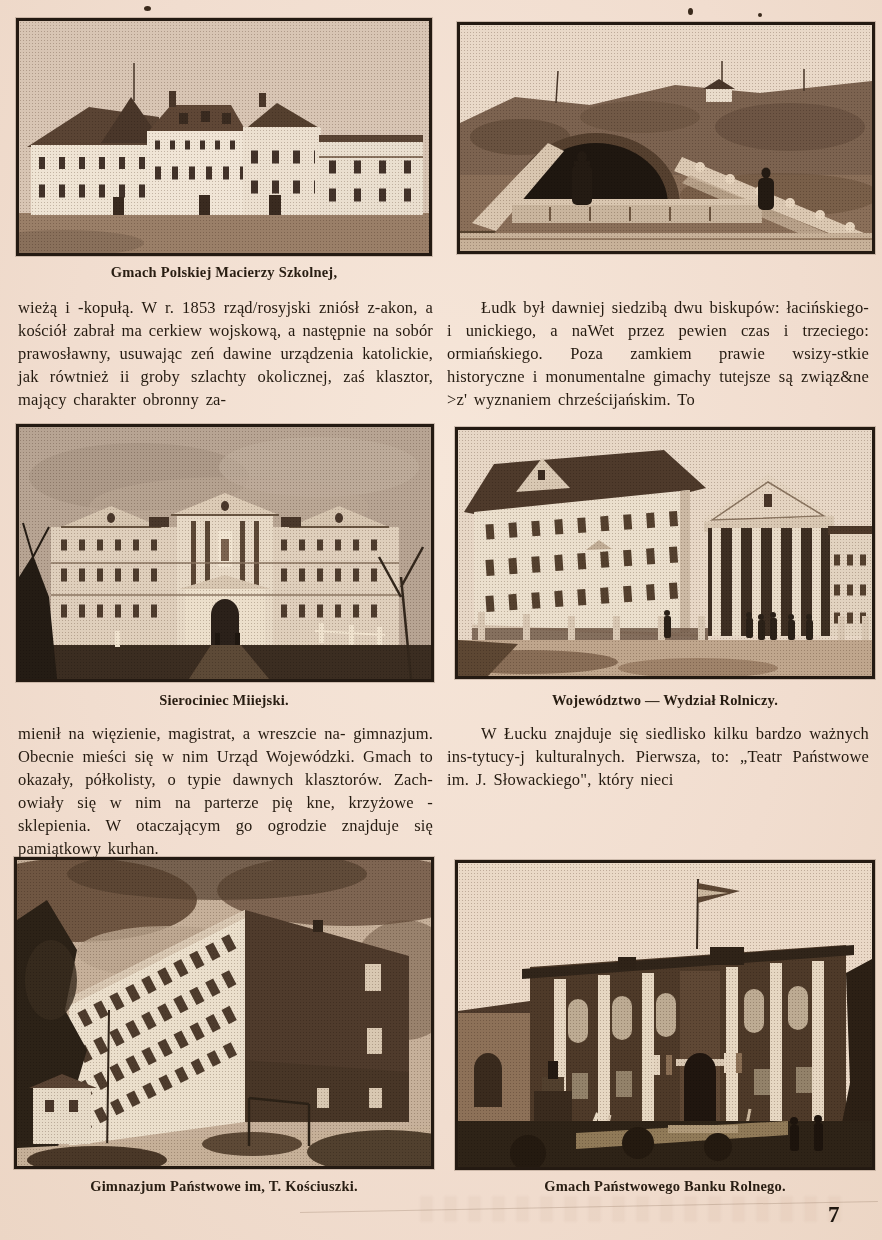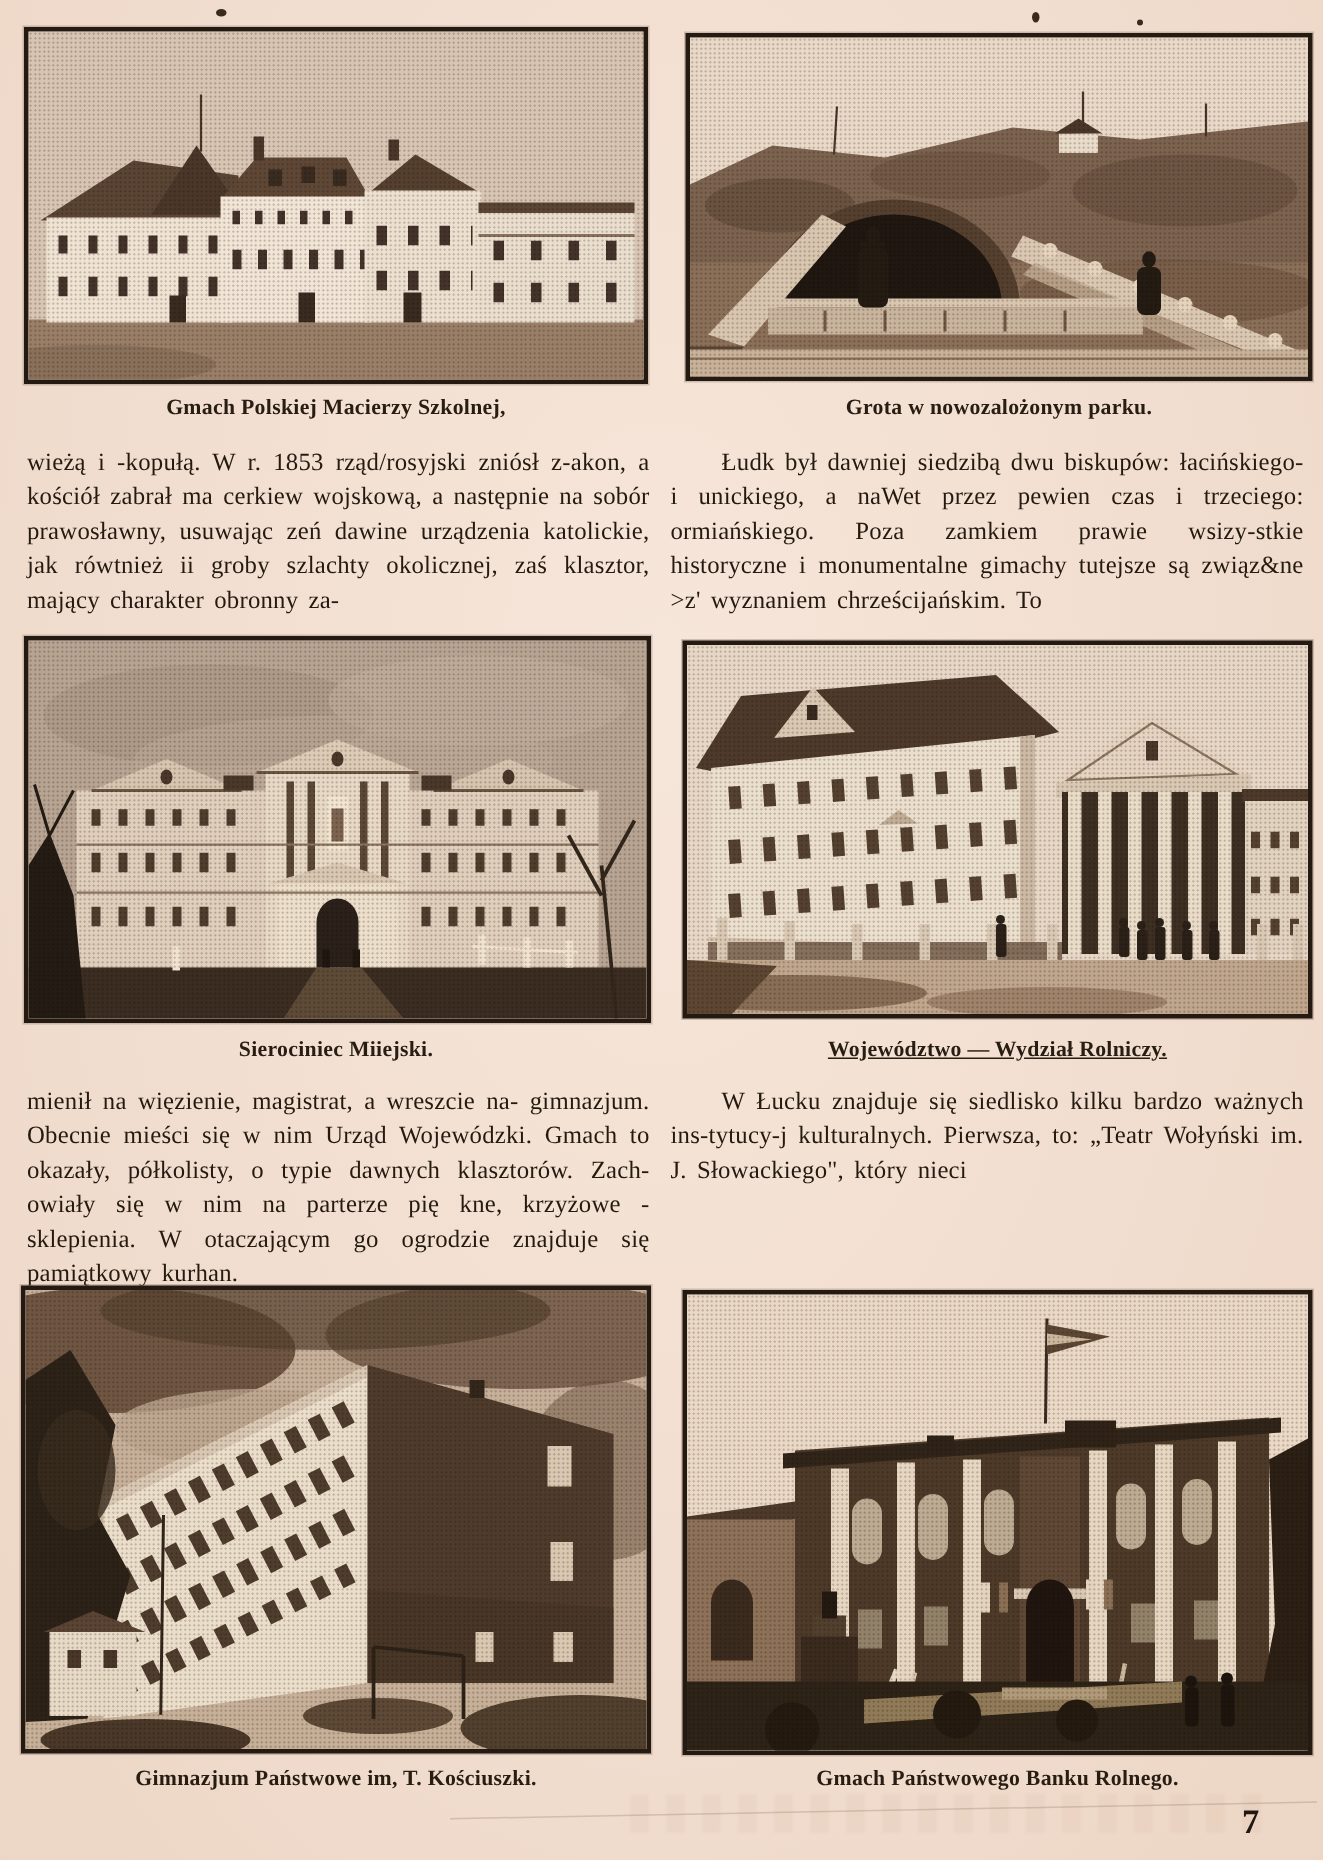--- a/index.html
+++ b/index.html
@@ -131,21 +131,20 @@
       <rect x="112" y="140" width="20" height="40" rx="5" fill="#241b13"></rect>
       <ellipse cx="306" cy="148" rx="4.5" ry="5.5" fill="#241b13"></ellipse>
       <rect x="298" y="153" width="16" height="32" rx="5" fill="#241b13"></rect>
       <rect y="208" width="412" height="18" fill="#c7b199"></rect>
       <line x1="0" y1="214" x2="412" y2="214" stroke="#8a6f57" stroke-width="1.5"></line>
     </svg>
     <div class="ht"></div>
   </div>
 
   <div class="caption" style="left:16px;top:264px;width:416px;">Gmach Polskiej Macierzy Szkolnej,</div>
-  <div class="caption" style="left:457px;top:264px;width:418px;">Grota w nowozalożonym parku.</div>
 
   <div class="body-text" style="left:18px;top:296px;width:415px;">
     <p>wieżą i -kopułą. W r. 1853 rząd/rosyjski zniósł z-akon, a kościół zabrał ma cerkiew wojskową, a następnie na sobór prawosławny, usuwając zeń dawine urządzenia katolickie, jak rówtnież ii groby szlachty okolicznej, zaś klasztor, mający charakter obronny za-</p>
   </div>
   <div class="body-text" style="left:447px;top:296px;width:422px;">
     <p class="indent">Łudk był dawniej siedzibą dwu biskupów: łacińskiego- i unickiego, a naWet przez pewien czas i trzeciego: ormiańskiego. Poza zamkiem prawie wsizy-stkie historyczne i monumentalne gimachy tutejsze są związ&amp;ne &gt;z' wyznaniem chrześcijańskim. To</p>
   </div>
 
   <div class="photo" style="left:16px;top:424px;width:412px;height:252px;">
     <svg viewBox="0 0 412 252">
@@ -267,27 +266,27 @@
       </g>
       <rect y="210" width="414" height="36" fill="#bfa68d"></rect>
       <ellipse cx="70" cy="232" rx="90" ry="12" fill="#7c604a" opacity=".8"></ellipse>
       <ellipse cx="240" cy="238" rx="80" ry="10" fill="#8a6c54" opacity=".6"></ellipse>
       <polygon points="0,210 60,214 30,246 0,246" fill="#5d4733"></polygon>
     </svg>
     <div class="ht"></div>
   </div>
 
   <div class="caption" style="left:16px;top:692px;width:416px;font-family:Liberation Serif, serif;">Sierociniec Miiejski.</div>
-  <div class="caption" style="left:455px;top:692px;width:420px;text-decoration:underline;">Województwo — Wydział Rolniczy.</div>
+  <div class="caption" style="left:455px;top:692px;width:420px;">Województwo — Wydział Rolniczy.</div>
 
   <div class="body-text" style="left:18px;top:722px;width:415px;">
     <p>mienił na więzienie, magistrat, a wreszcie na- gimnazjum. Obecnie mieści się w nim Urząd Wojewódzki. Gmach to okazały, półkolisty, o typie dawnych klasztorów. Zach-owiały się w nim na parterze pię kne, krzyżowe -sklepienia. W otaczającym go ogrodzie znajduje się pamiątkowy kurhan.</p>
   </div>
   <div class="body-text" style="left:447px;top:722px;width:422px;">
-    <p class="indent">W Łucku znajduje się siedlisko kilku bardzo ważnych ins-tytucy-j kulturalnych. Pierwsza, to: „Teatr Wołyński im. J. Słowackiego", który nieci</p>
+    <p class="indent">W Łucku znajduje się siedlisko kilku bardzo ważnych ins-tytucy-j kulturalnych. Pierwsza, to: „Teatr Państwowe im. J. Słowackiego", który nieci</p>
   </div>
 
   <div class="photo" style="left:14px;top:857px;width:414px;height:306px;">
     <svg viewBox="0 0 414 306">
       <rect width="414" height="306" fill="#c6b09a"></rect>
       <ellipse cx="60" cy="40" rx="120" ry="42" fill="#5f4733" opacity=".85"></ellipse>
       <ellipse cx="330" cy="30" rx="130" ry="36" fill="#6b5340" opacity=".8"></ellipse>
       <ellipse cx="200" cy="14" rx="150" ry="26" fill="#54402f" opacity=".7"></ellipse>
       <ellipse cx="388" cy="120" rx="55" ry="60" fill="#6b5340" opacity=".5"></ellipse>
       <ellipse cx="150" cy="92" rx="90" ry="26" fill="#baa58e" opacity=".8"></ellipse>

